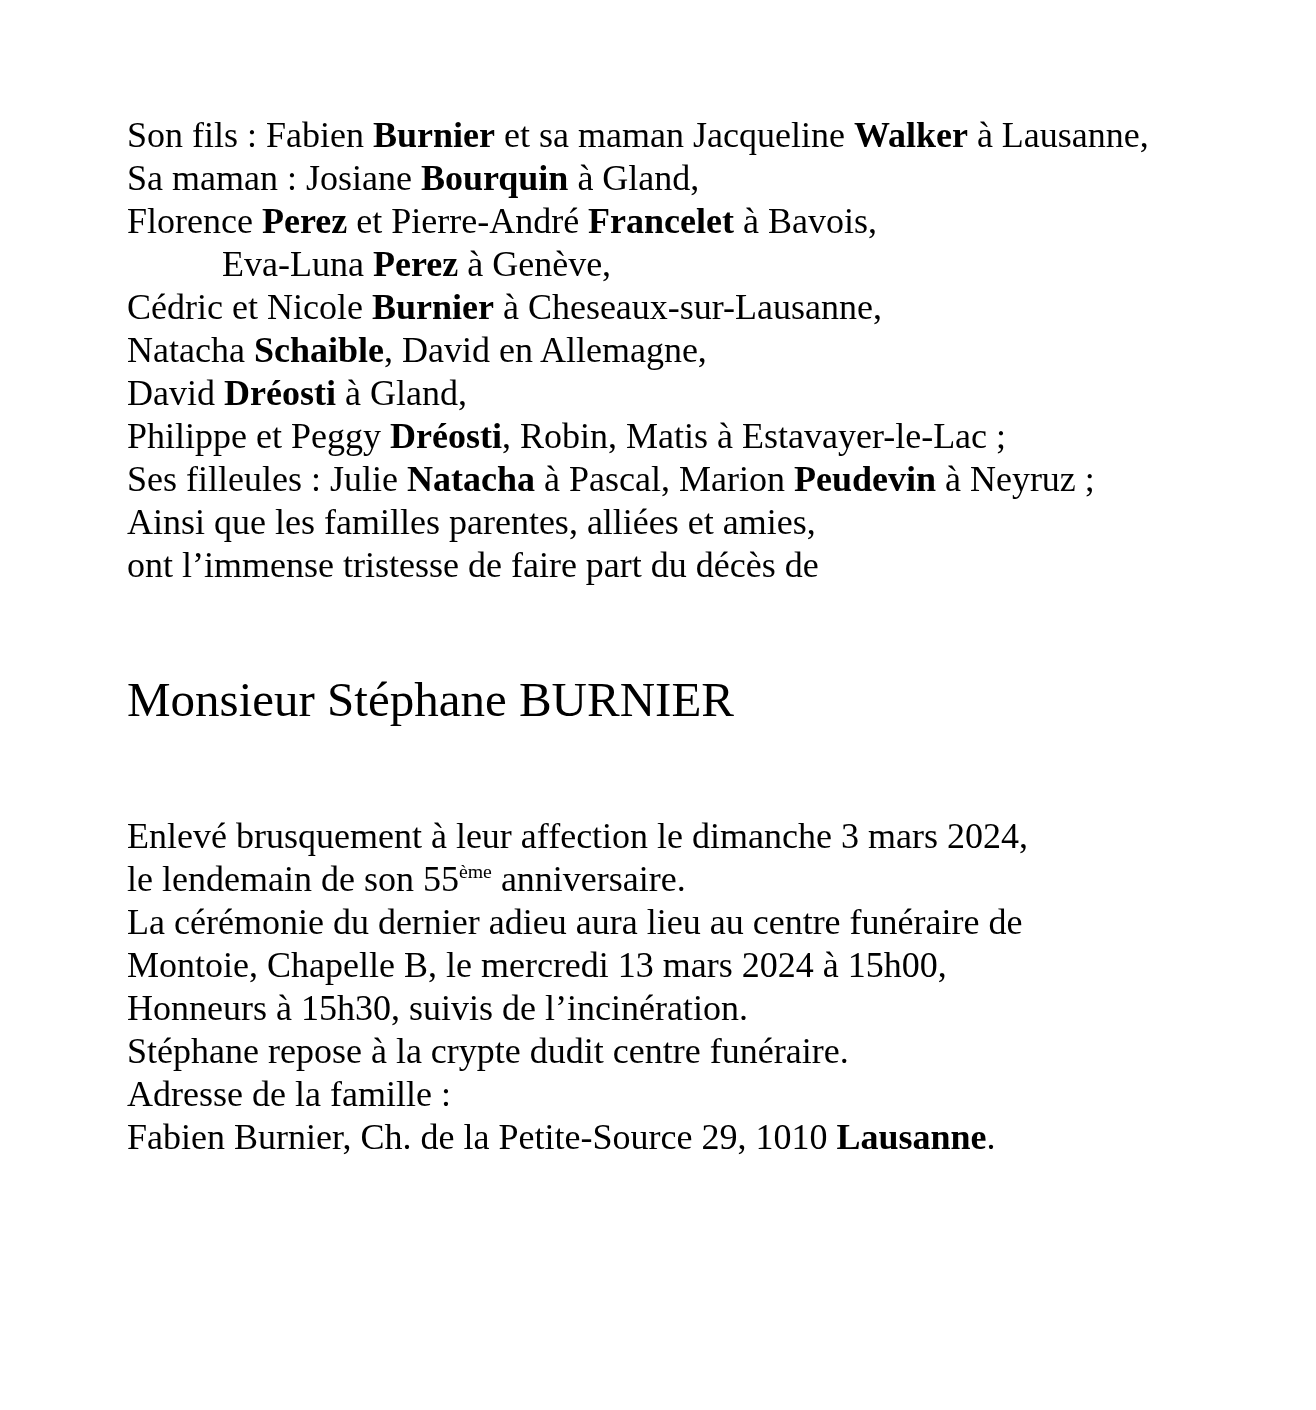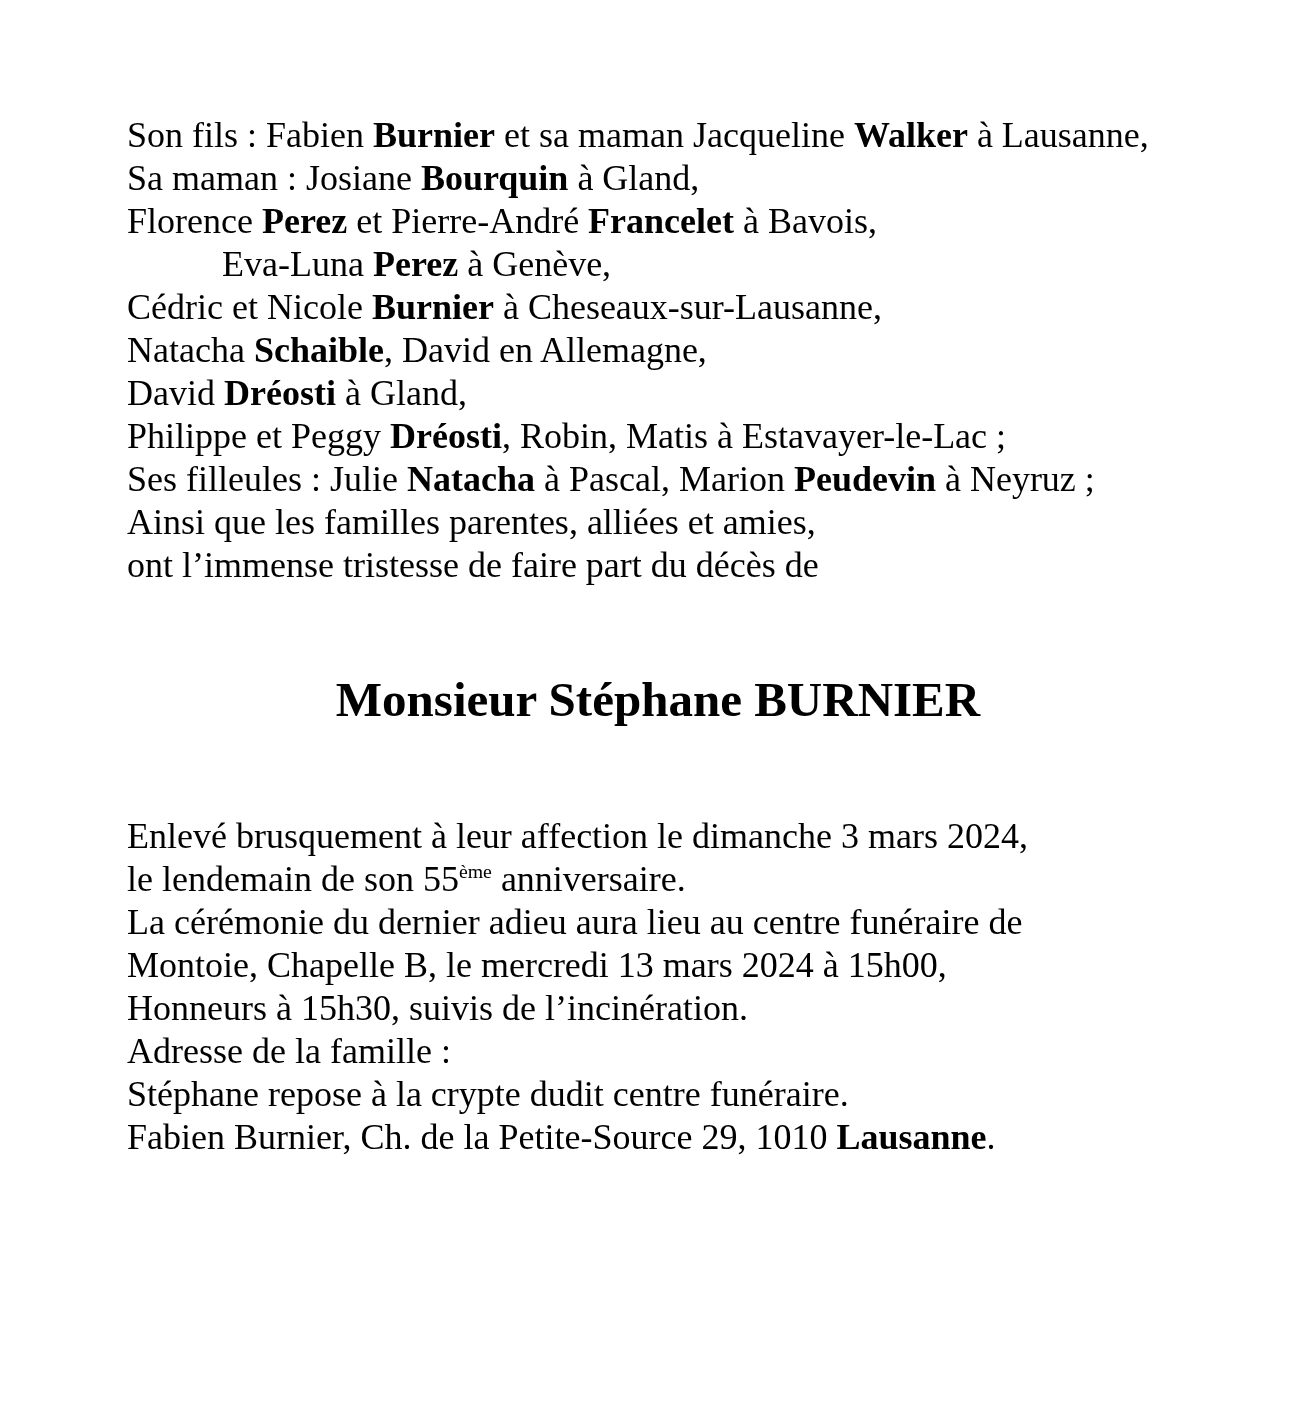--- a/index.html
+++ b/index.html
@@ -32,22 +32,22 @@
     font-weight: bold;
   }
   sup.ord {
     font-size: 55%;
     line-height: 0;
     vertical-align: super;
   }
   .title {
     font-size: 49px;
     line-height: 62px;
-    font-weight: bold;
-    text-align: center;
+    font-weight: normal;
+    text-align: left;
     margin: 82px 0 0 0;
     white-space: nowrap;
   }
   .announcement {
     margin-top: 84px;
   }
 </style>
 </head>
 <body>
 
@@ -68,18 +68,18 @@
     </div>
 
   <div class="title">Monsieur Stéphane BURNIER</div>
 
   <div class="paragraph announcement">
       <div class="line"><span>Enlevé brusquement à leur affection le dimanche 3 mars 2024,</span></div>
       <div class="line"><span>le lendemain de son 55</span><sup class="ord">ème</sup><span> anniversaire.</span></div>
       <div class="line"><span>La cérémonie du dernier adieu aura lieu au centre funéraire de</span></div>
       <div class="line"><span>Montoie, Chapelle B, le mercredi 13 mars 2024 à 15h00,</span></div>
       <div class="line"><span>Honneurs à 15h30, suivis de l’incinération.</span></div>
+      <div class="line"><span>Stéphane repose à la crypte dudit centre funéraire.</span></div>
       <div class="line"><span>Adresse de la famille :</span></div>
-      <div class="line"><span>Stéphane repose à la crypte dudit centre funéraire.</span></div>
       <div class="line"><span>Fabien Burnier, Ch. de la Petite-Source 29, 1010 </span><span class="bold">Lausanne</span><span>.</span></div>
     </div>
 
 </div>
 
 </body></html>

